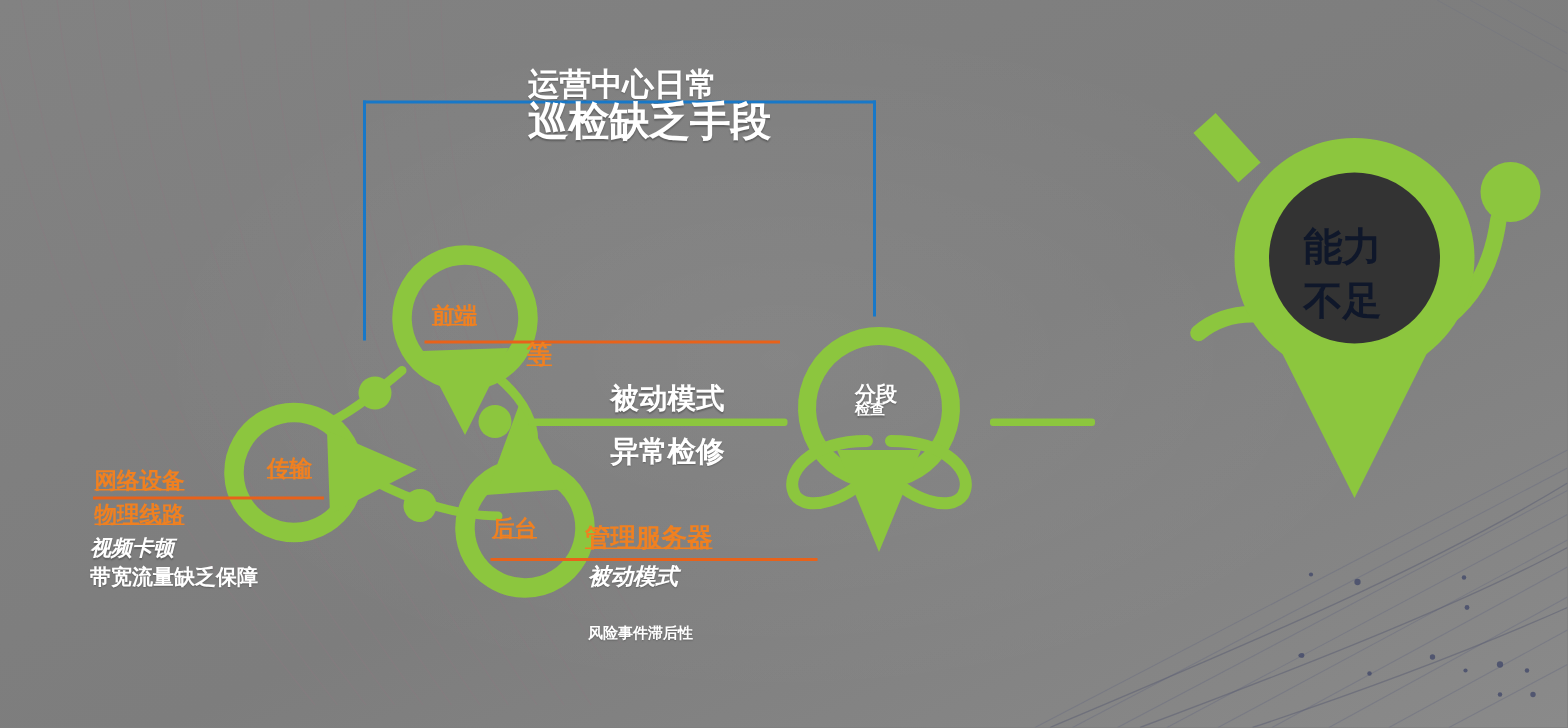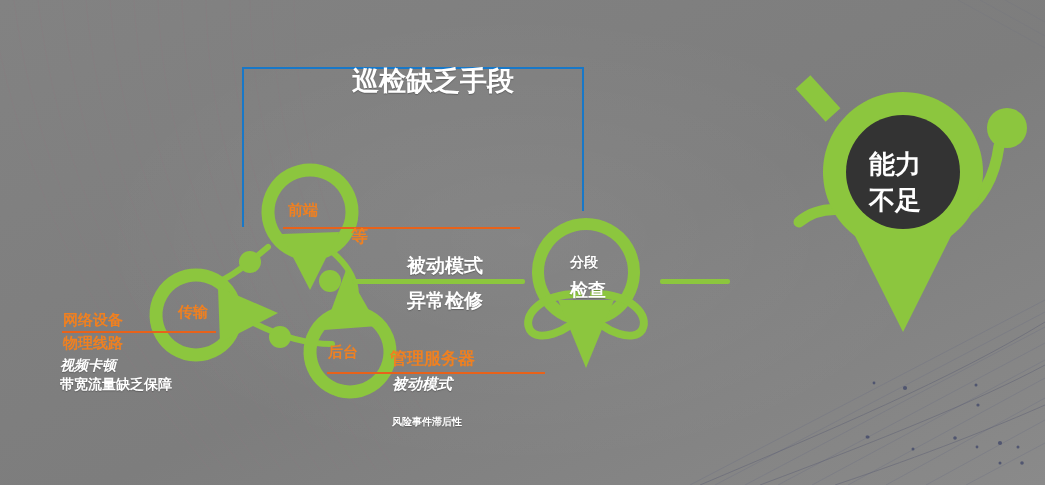--- a/index.html
+++ b/index.html
@@ -9,22 +9,22 @@
     font-family:"DejaVu Sans","Liberation Sans",sans-serif;
     position:relative;
   }
   #stage{position:absolute;left:0;top:0;width:1045px;height:485px;}
   .bg-svg{position:absolute;left:0;top:0;width:1045px;height:485px;}
   .layer{position:absolute;left:0;top:0;width:1045px;height:485px;pointer-events:none;}
   .layer > *{pointer-events:auto;}
 
   .txt{position:absolute;white-space:nowrap;font-weight:bold;}
   .white{color:#ffffff;text-shadow:0 1px 1px rgba(0,0,0,.25);}
-  .orange{color:#F08020;}
-  .yellow{color:#ffffff;}
+  .orange{color:#F08020;text-decoration:underline;}
+  .yellow{color:#0f172a;}
 
   .rule{position:absolute;height:2px;}
   .rule.orange-rule{background:#E8621A;}
   .rule.green-rule{background:#8CC63E;border-radius:2px;}
 
   .bracket{
     position:absolute;
     border:2px solid #1878C8;
     border-bottom:none;
     background:transparent;
@@ -47,21 +47,21 @@
   #t-back-label{left:328px;top:343px;font-size:15px;}
   #t-back-desc{left:390px;top:347px;font-size:17px;}
   #t-back-note-1{left:392px;top:375px;font-size:15px;font-style:italic;}
   #t-back-note-2{left:392px;top:395px;font-size:15px;}
   #t-back-note-3{left:392px;top:415px;font-size:10px;}
 
   #t-mid-1{left:407px;top:253px;font-size:19px;}
   #t-mid-2{left:407px;top:288px;font-size:19px;}
 
   #t-seg-1{left:570px;top:254px;font-size:14px;}
-  #t-seg-2{left:570px;top:278px;font-size:18px;}
+  #t-seg-2{left:570px;top:266px;font-size:10px;}
 
   #t-cap-1{left:869px;top:147px;font-size:26px;}
   #t-cap-2{left:869px;top:183px;font-size:26px;}
 
   #rule-front{left:283px;top:227px;width:237px;}
   #rule-trans{left:62px;top:331px;width:154px;}
   #rule-back{left:327px;top:372px;width:218px;}
   #rule-mid{left:352px;top:279px;width:173px;height:5px;}
   #rule-link{left:660px;top:279px;width:70px;height:5px;}
 
@@ -213,20 +213,21 @@
     <div class="rule green-rule" id="rule-link"></div>
   </div>
 
   <div class="layer">
     <div class="bracket" id="bracket-main"></div>
     <div id="bracket-leg"></div>
   </div>
 
   <div class="layer">
 
+    <div class="txt white" id="t-title-1">运营中心日常</div>
     <div class="txt white" id="t-title-2">巡检缺乏手段</div>
 
     <div class="txt orange" id="t-front-label">前端</div>
     <div class="txt orange" id="t-front-desc-2">等</div>
 
     <div class="txt orange" id="t-trans-label">传输</div>
     <div class="txt orange" id="t-trans-desc-1">网络设备</div>
     <div class="txt orange" id="t-trans-desc-2">物理线路</div>
     <div class="txt white" id="t-trans-note-1">视频卡顿</div>
     <div class="txt white" id="t-trans-note-2">带宽流量缺乏保障</div>

